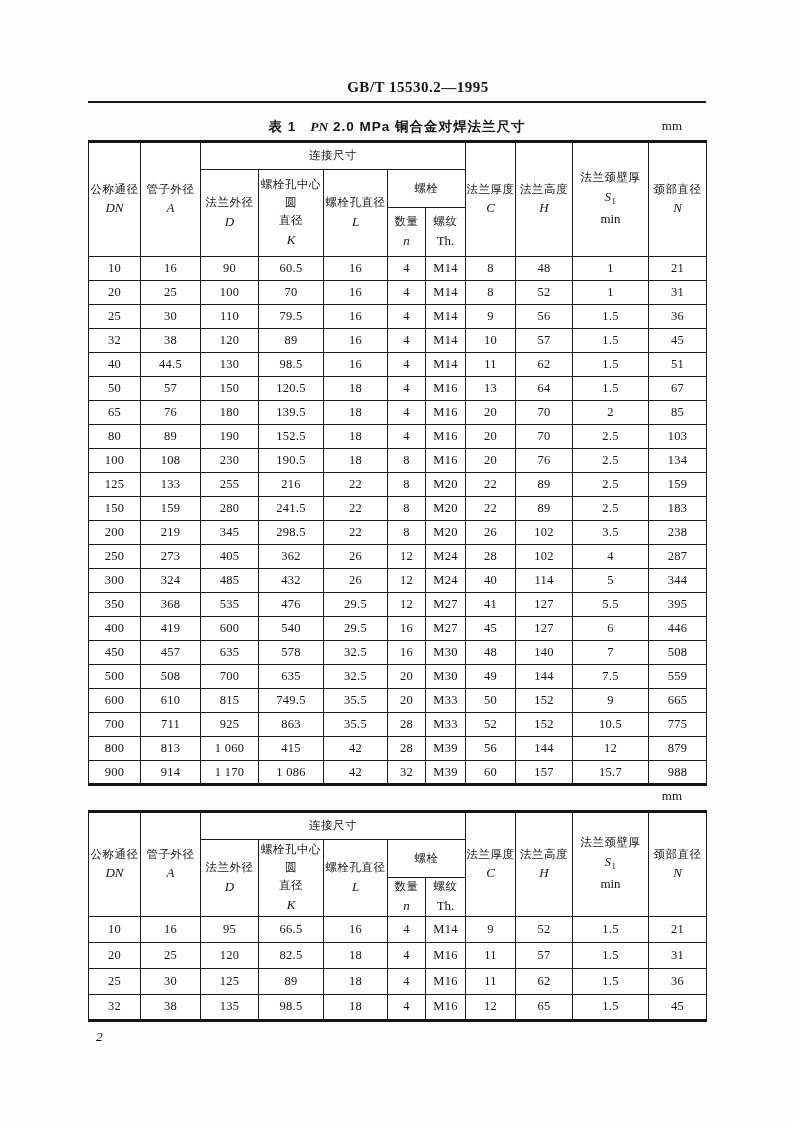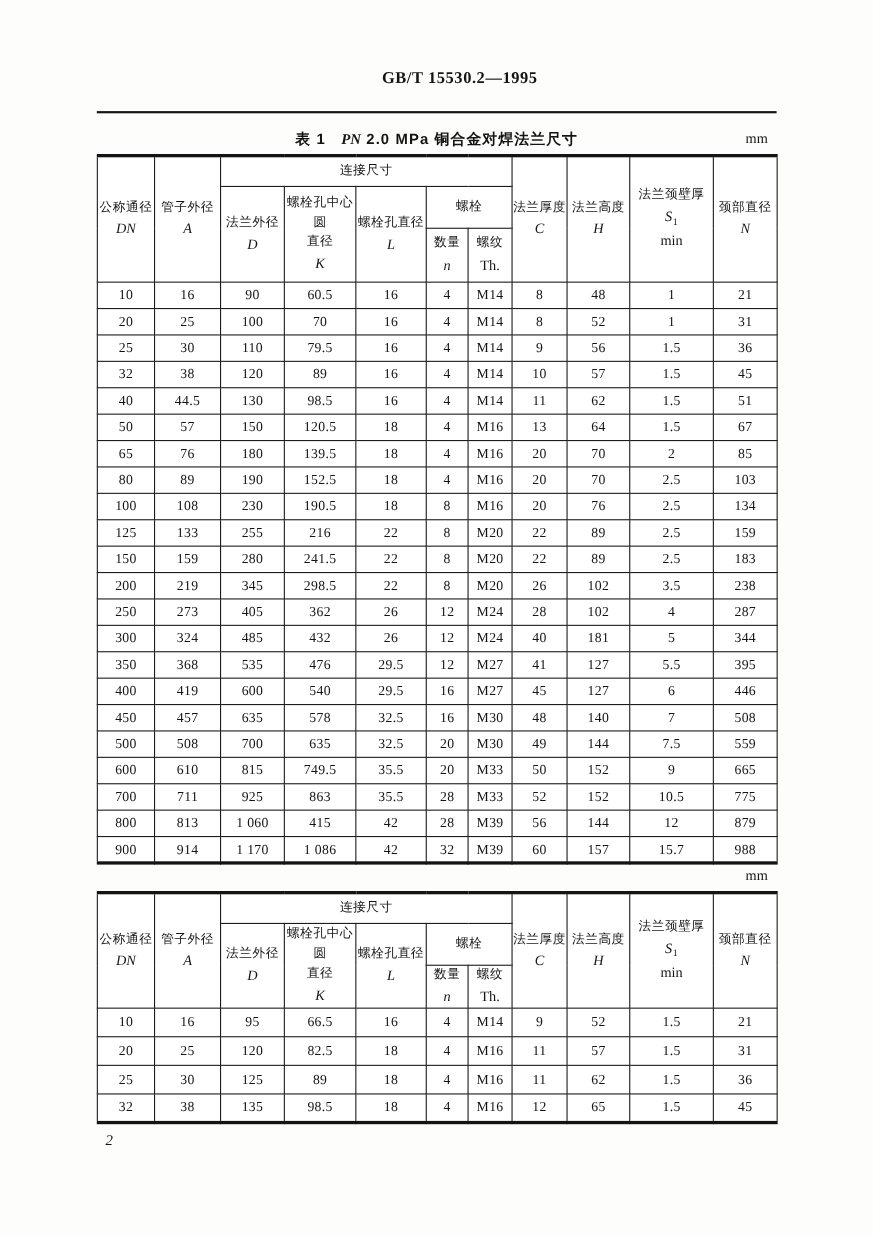--- a/index.html
+++ b/index.html
@@ -6,21 +6,21 @@
   html, body { width: 794px; height: 1123px; }
   body {
     position: relative;
     background: #fdfdfb;
     font-family: "Liberation Sans", "DejaVu Sans", sans-serif;
     color: #141414;
   }
 
   .doc-header {
     position: absolute;
-    top: 63px; left: 88px; width: 618px;
+    top: 79px; left: 88px; width: 618px;
     padding-left: 42px;
     text-align: center;
     font-family: "Liberation Serif", serif;
     font-weight: bold;
     font-size: 15px;
     letter-spacing: 0.5px;
   }
   .top-rule {
     position: absolute;
     top: 101px; left: 88px; width: 618px; height: 2px;
@@ -37,21 +37,21 @@
     font-weight: 600;
     letter-spacing: 1px;
   }
   .caption .cap-label { margin-right: 14px; }
   .caption .cap-pn {
     font-family: "Liberation Serif", serif;
     font-style: italic;
     letter-spacing: 0;
   }
   .caption .unit {
-    position: absolute; right: 8px; top: 2px;
+    position: absolute; right: 24px; top: 2px;
     font-family: "Liberation Serif", serif;
     font-size: 13px; font-weight: normal; letter-spacing: 0;
   }
   .caption1 { top: 116px; }
   .caption2 { top: 786px; }
 
   table.dim-table {
     position: absolute;
     left: 88px;
     width: 618px;
@@ -330,21 +330,21 @@
       </tr>
       <tr>
         <td>300</td>
         <td>324</td>
         <td>485</td>
         <td>432</td>
         <td>26</td>
         <td>12</td>
         <td>M24</td>
         <td>40</td>
-        <td>181</td>
+        <td>114</td>
         <td>5</td>
         <td>344</td>
       </tr>
       <tr>
         <td>350</td>
         <td>368</td>
         <td>535</td>
         <td>476</td>
         <td>29.5</td>
         <td>12</td>

